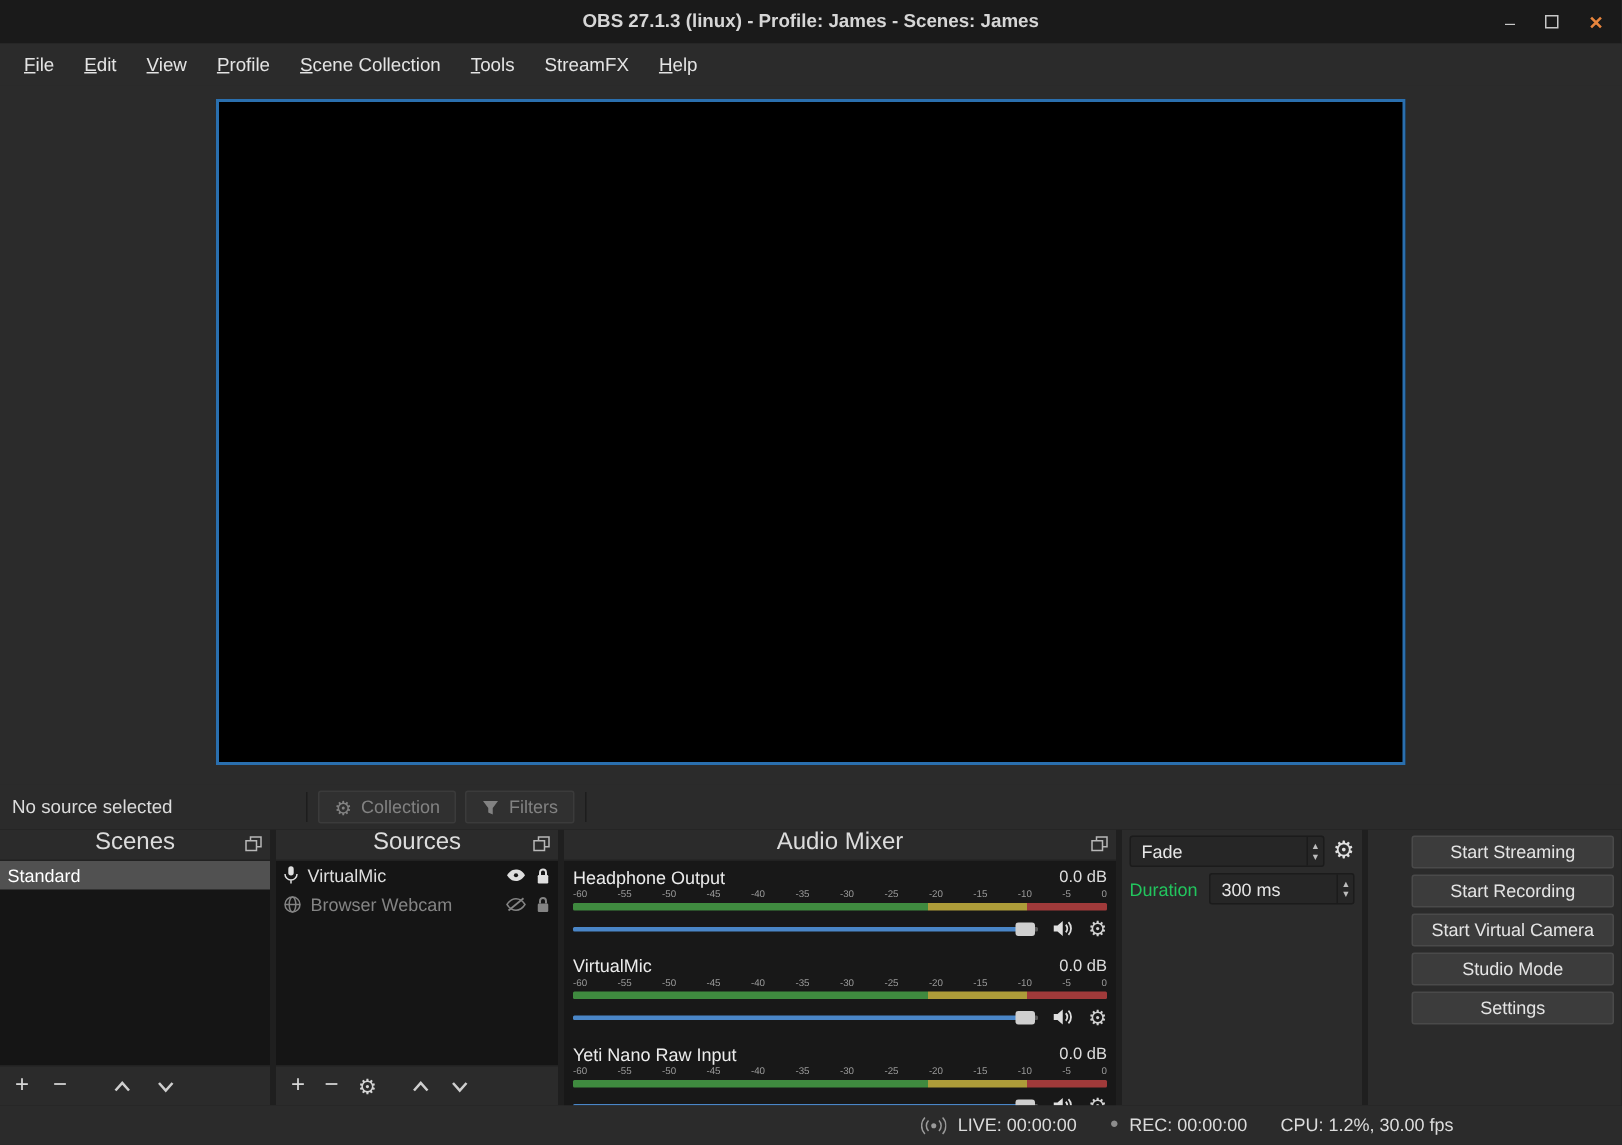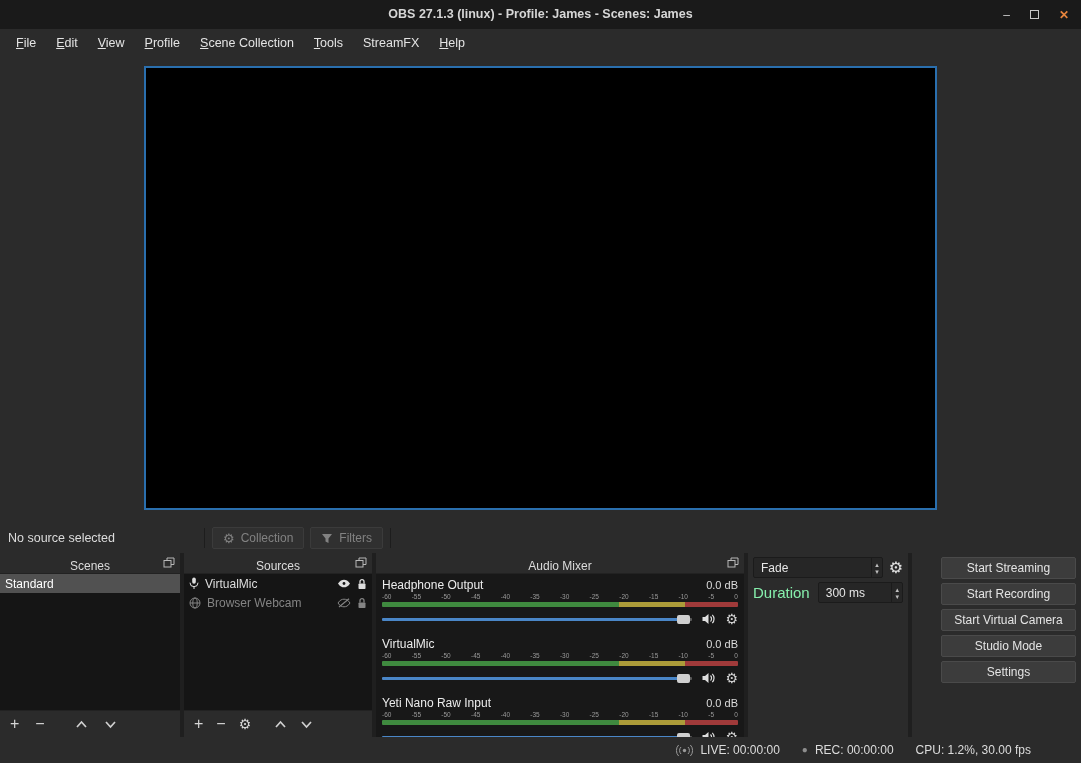--- a/index.html
+++ b/index.html
@@ -32,22 +32,22 @@
   .tool-btn {
     display:flex; align-items:center; gap:6px; height:22px; padding:0 10px; margin:0 3px;
     background:#303030; border:1px solid #3b3b3b; border-radius:2px; color:#828282; font-size:12px;
   }
   .tool-btn .glyph { font-size:13px; line-height:13px; }
   
   .docks { position:absolute; top:553px; left:0; width:1081px; height:184px; display:flex; gap:4px; background:#1f1f1f; }
   .panel { display:flex; flex-direction:column; overflow:hidden; }
   .panel-header {
     height:21px; flex:0 0 21px; background:#2b2b2b; border-bottom:1px solid #222;
-    display:flex; align-items:flex-end; justify-content:center; position:relative;
-    font-size:12px; color:#dcdcdc;
+    display:flex; align-items:flex-start; justify-content:center; position:relative;
+    font-size:16px; color:#dcdcdc;
   }
   .popout { position:absolute; right:5px; top:4px; color:#b8b8b8; line-height:0; }
   .list { flex:1; background:#151515; overflow:hidden; }
   .list-row { height:19px; display:flex; align-items:center; gap:6px; padding:0 5px; color:#dedede; }
   .list-row.selected { background:#515151; color:#ffffff; }
   .list-row .spacer { flex:1; }
   .list-row.dim { color:#848484; }
   .panel-toolbar {
     height:27px; flex:0 0 27px; background:#2b2b2b; border-top:1px solid #222;
     display:flex; align-items:center; gap:16px; padding:0 10px; color:#d6d6d6;
@@ -85,36 +85,36 @@
   .trans-body { flex:1; background:#2b2b2b; padding:4px 5px; }
   .trans-row { display:flex; align-items:center; gap:6px; margin-bottom:4px; }
   .combo {
     flex:1; height:21px; background:#262626; border:1px solid #1b1b1b; border-radius:2px;
     display:flex; align-items:center; padding-left:7px; font-size:12px; color:#e6e6e6;
   }
   .combo .spacer { flex:1; }
   .spin-col { display:flex; flex-direction:column; justify-content:center; border-left:1px solid #1b1b1b; padding:0 3px; height:100%; }
   .spin-arrow { font-size:7px; line-height:7px; color:#bdbdbd; text-align:center; }
   .trans-gear { font-size:16px; line-height:16px; color:#e0e0e0; }
-  .duration-label { font-size:15px; color:#86efac; padding-right:2px; }
+  .duration-label { font-size:12px; color:#22c55e; padding-right:2px; }
   .spinbox {
     flex:1; height:21px; background:#262626; border:1px solid #1b1b1b; border-radius:2px;
     display:flex; align-items:center; padding-left:7px; font-size:12px; color:#e6e6e6;
   }
   .spinbox .spacer { flex:1; }
   
   .controls-body { flex:1; background:#2b2b2b; padding:4px 5px; }
   .ctl-btn {
     height:22px; margin-bottom:4px; background:#3c3c3c; border:1px solid #4a4a4a; border-radius:2px;
     color:#e4e4e4; font-size:12px; display:flex; align-items:center; justify-content:center; cursor:default;margin-left:24px;
   }
   
   .statusbar {
     position:absolute; top:737px; left:0; right:0; height:26px; background:#2b2b2b;
-    display:flex; align-items:center; justify-content:flex-end; gap:22px; padding-right:50px; font-size:12px; color:#dcdcdc;
+    display:flex; align-items:center; justify-content:flex-end; gap:22px; padding-right:112px; font-size:12px; color:#dcdcdc;
   }
   .status-group { display:flex; align-items:center; gap:7px; }
   .rec-dot { color:#8d8d8d; font-size:10px; line-height:10px; }
   svg { display:block; }
 </style>
 </head>
 <body>
 
 <div class="titlebar">
   <span class="title">OBS 27.1.3 (linux) - Profile: James - Scenes: James</span>

